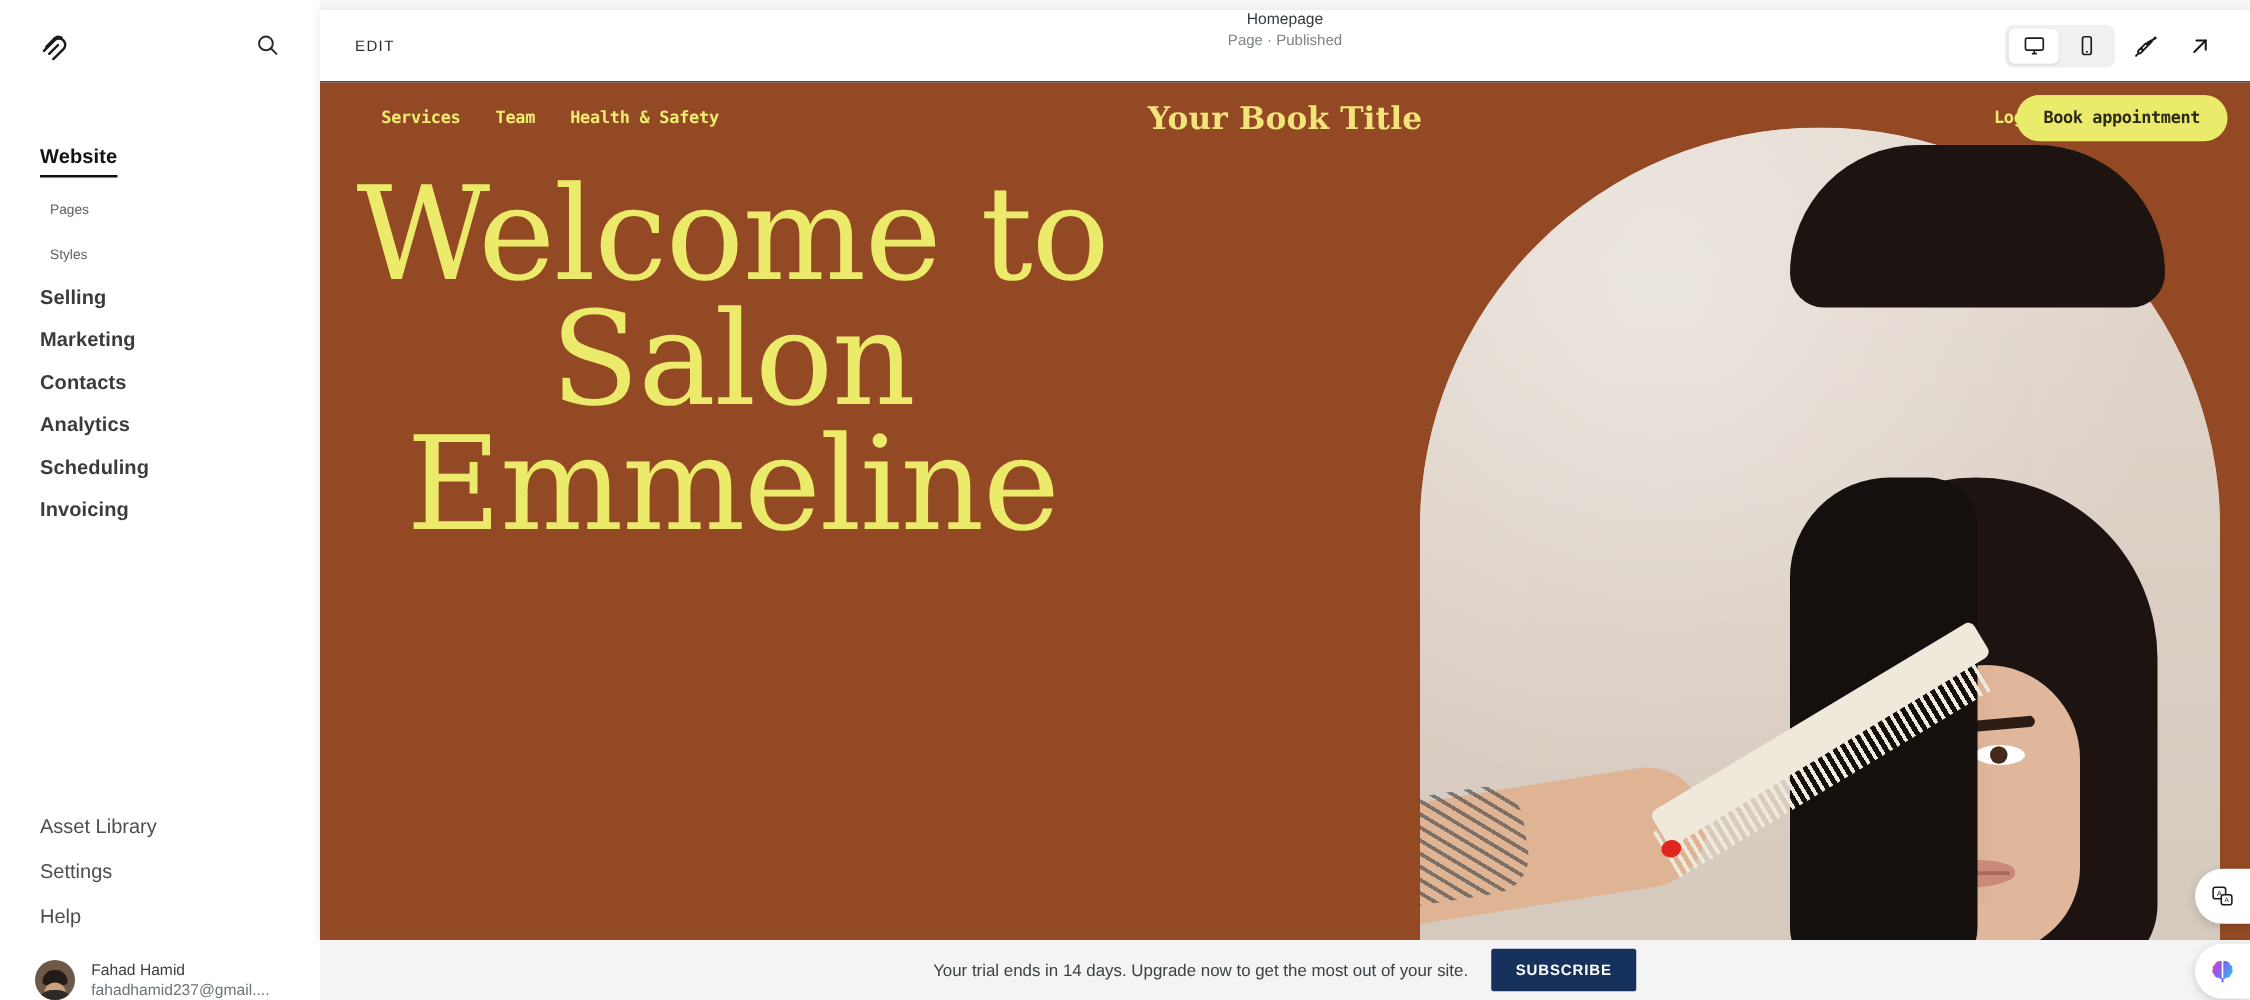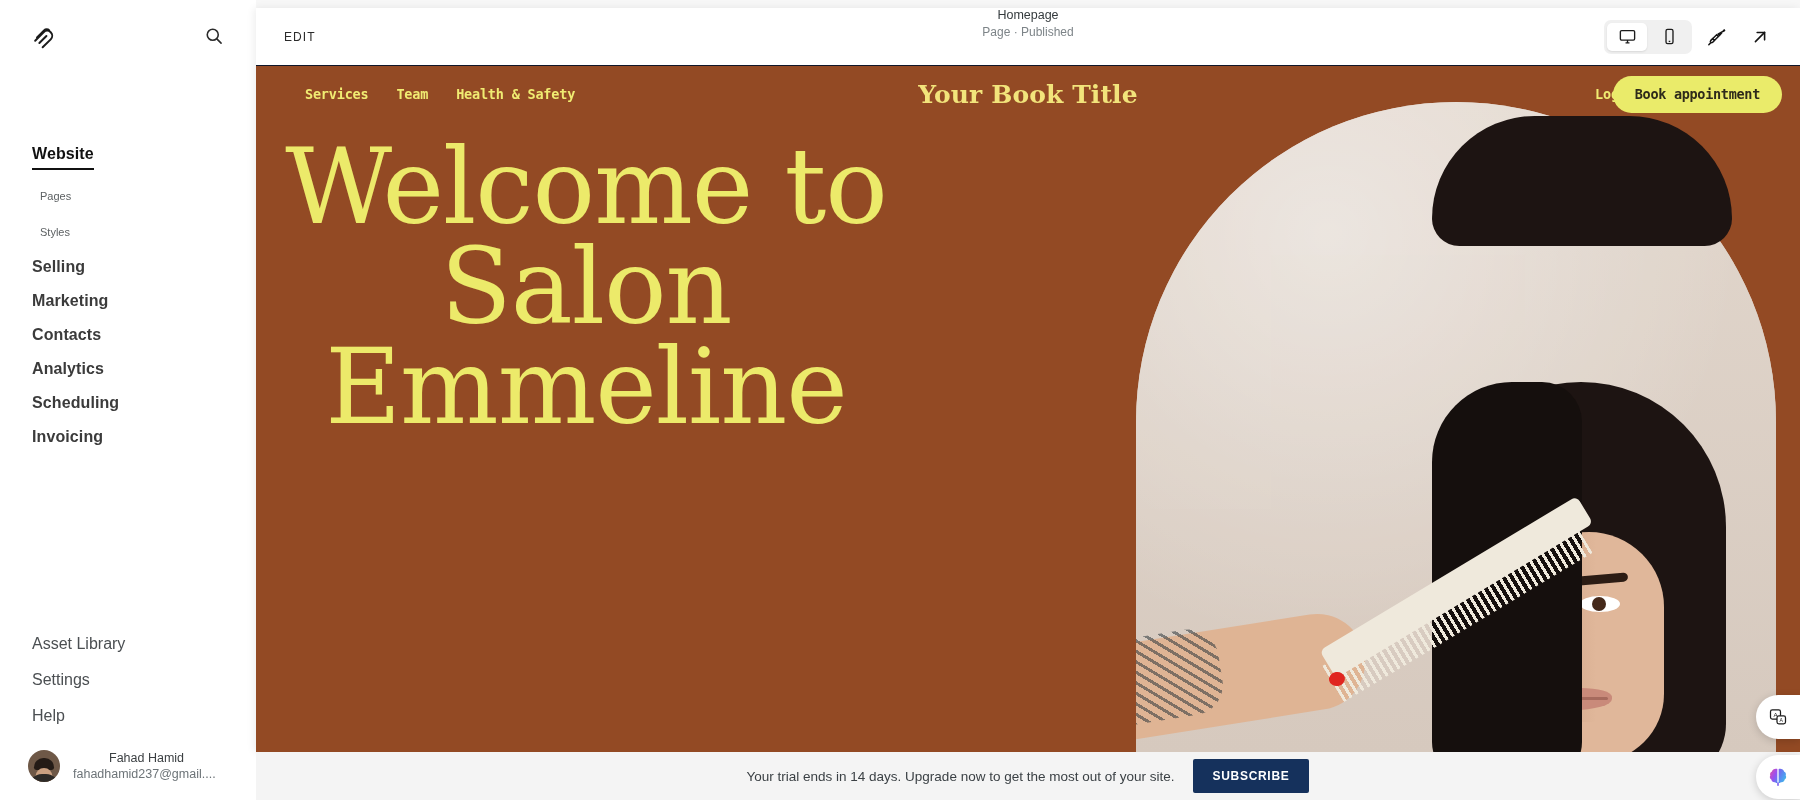--- a/index.html
+++ b/index.html
@@ -31,31 +31,30 @@
 
   .sb-nav { padding-top: 40px; }
   .nav-item {
     font-size: 16px; color: #3b3b3b; padding: 7px 32px; cursor: pointer;
     font-weight: 600; letter-spacing: .1px; line-height: 20px;
   }
   .nav-item.active {
     font-weight: 700; color: #111;
     display: inline-block; margin-left: 32px; padding: 0 0 4px 0;
     border-bottom: 2.5px solid #111;
-    margin-top: 28px;
   }
   .nav-item-wrap-active { padding: 4px 0 8px 0; }
   .nav-sub {
     font-size: 11px; color: #5d6163; padding: 8px 32px 8px 40px; cursor: pointer;
     font-weight: 400; line-height: 20px;
   }
 
   .sb-spacer { flex: 1 1 auto; }
 
-  .sb-bottom { padding-bottom: 18px; }
+  .sb-bottom { }
   .nav-item-bottom {
     font-size: 16px; color: #4b4f52; padding: 8px 32px; cursor: pointer;
     font-weight: 500; line-height: 20px;
   }
 
   .user-row {
     display: flex; align-items: center; gap: 13px;
     padding: 16px 28px 0 28px; cursor: pointer;
   }
   .avatar {
@@ -69,21 +68,21 @@
   }
   .avatar .hair {
     position:absolute; left:50%; top:24%; transform:translateX(-50%);
     width:20px; height:12px; border-radius:10px 10px 3px 3px; background:#241b16;
   }
   .avatar .body {
     position:absolute; left:50%; bottom:-5px; transform:translateX(-50%);
     width:30px; height:13px; border-radius:14px 14px 0 0; background:#2d2a27;
   }
   .user-meta { display: flex; flex-direction: column; gap: 1px; min-width: 0; }
-  .user-name { font-size: 12.5px; color: #3b3f42; line-height: 15px; margin-left: 36px; }
+  .user-name { font-size: 12.5px; color: #3b3f42; line-height: 15px; }
   .user-email { font-size: 12.5px; color: #6d7478; line-height: 15px; white-space: nowrap; }
 
   
   .main {
     flex: 1 1 auto; position: relative;
     background: #f7f7f7;
     display: flex; flex-direction: column;
   }
   .canvas-frame {
     position: absolute; left: 0; top: 8px; right: 0; bottom: 48px;

